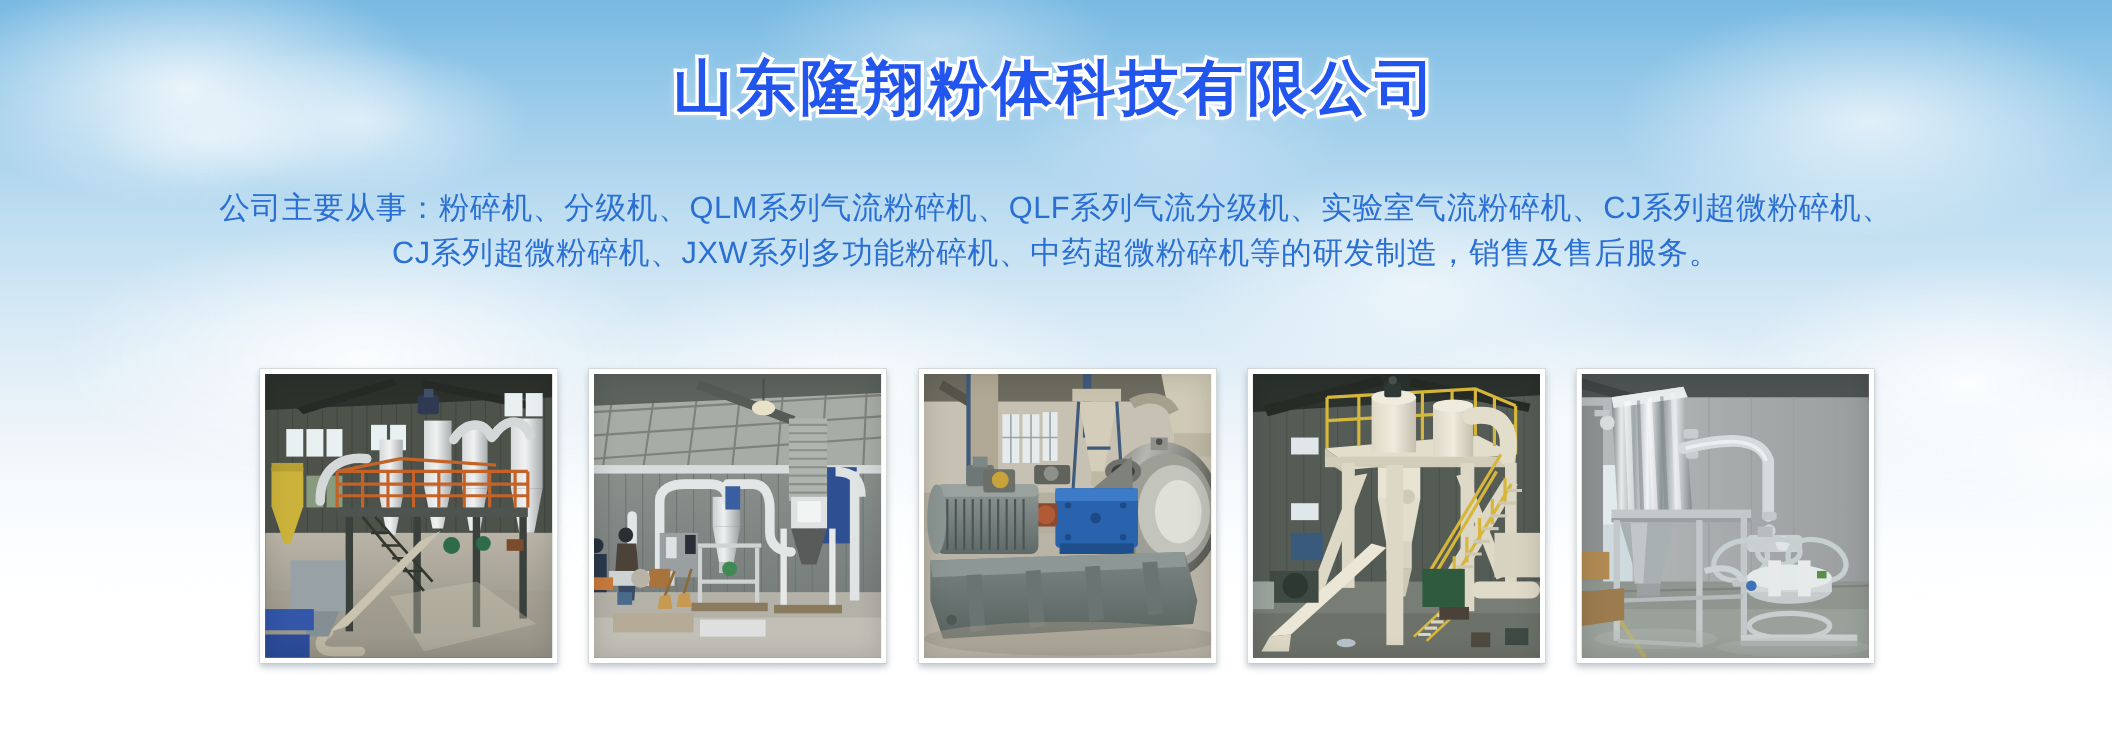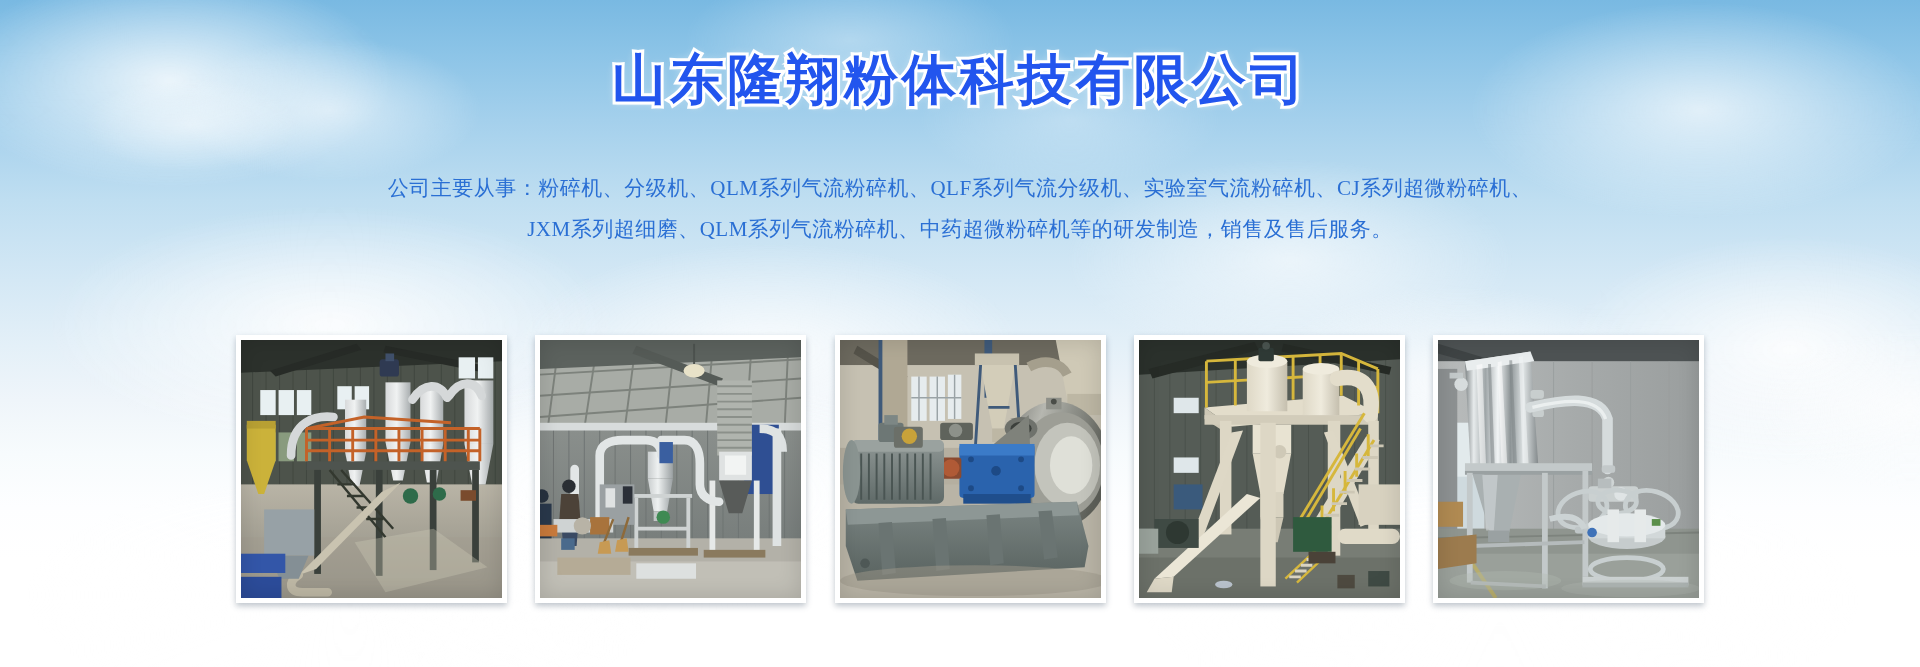--- a/index.html
+++ b/index.html
@@ -81,24 +81,24 @@
 
   
   .subtitle {
     position:absolute;
     top:168px;
     left:0;
     width:1920px;
     text-align:center;
     z-index:5;
     color:#2a6fd4;
-    font-size:21px;
+    font-size:28px;
     line-height:41px;
     letter-spacing:0.5px;
-    font-family:Liberation Serif, serif;
+    font-family:Liberation Sans, sans-serif;
   }
   .subtitle .ln { display:block; white-space:nowrap; }
 
   
   .photo-strip {
     position:absolute;
     left:236px;
     top:335px;
     width:1468px;
     height:268px;
@@ -148,21 +148,21 @@
     <div class="cloud c15"></div>
     <div class="cloud c16"></div>
   </div>
 
   <div class="headline-wrap">
     <span class="headline">山东隆翔粉体科技有限公司</span>
   </div>
 
   <div class="subtitle">
     <span class="ln">公司主要从事：粉碎机、分级机、QLM系列气流粉碎机、QLF系列气流分级机、实验室气流粉碎机、CJ系列超微粉碎机、</span>
-    <span class="ln">JXM系列超细磨、QLM系列气流粉碎机、中药超微粉碎机等的研发制造，销售及售后服务。</span>
+    <span class="ln">CJ系列超微粉碎机、JXW系列多功能粉碎机、中药超微粉碎机等的研发制造，销售及售后服务。</span>
   </div>
 
   <div class="photo-strip">
 
     <div class="photo">
       <svg viewBox="0 0 271 268" preserveAspectRatio="none">
         <defs>
           <linearGradient id="f1" x1="0" y1="0" x2="0" y2="1">
             <stop offset="0" stop-color="#b9b4a6"></stop>
               <stop offset="1" stop-color="#8d8b80"></stop>

